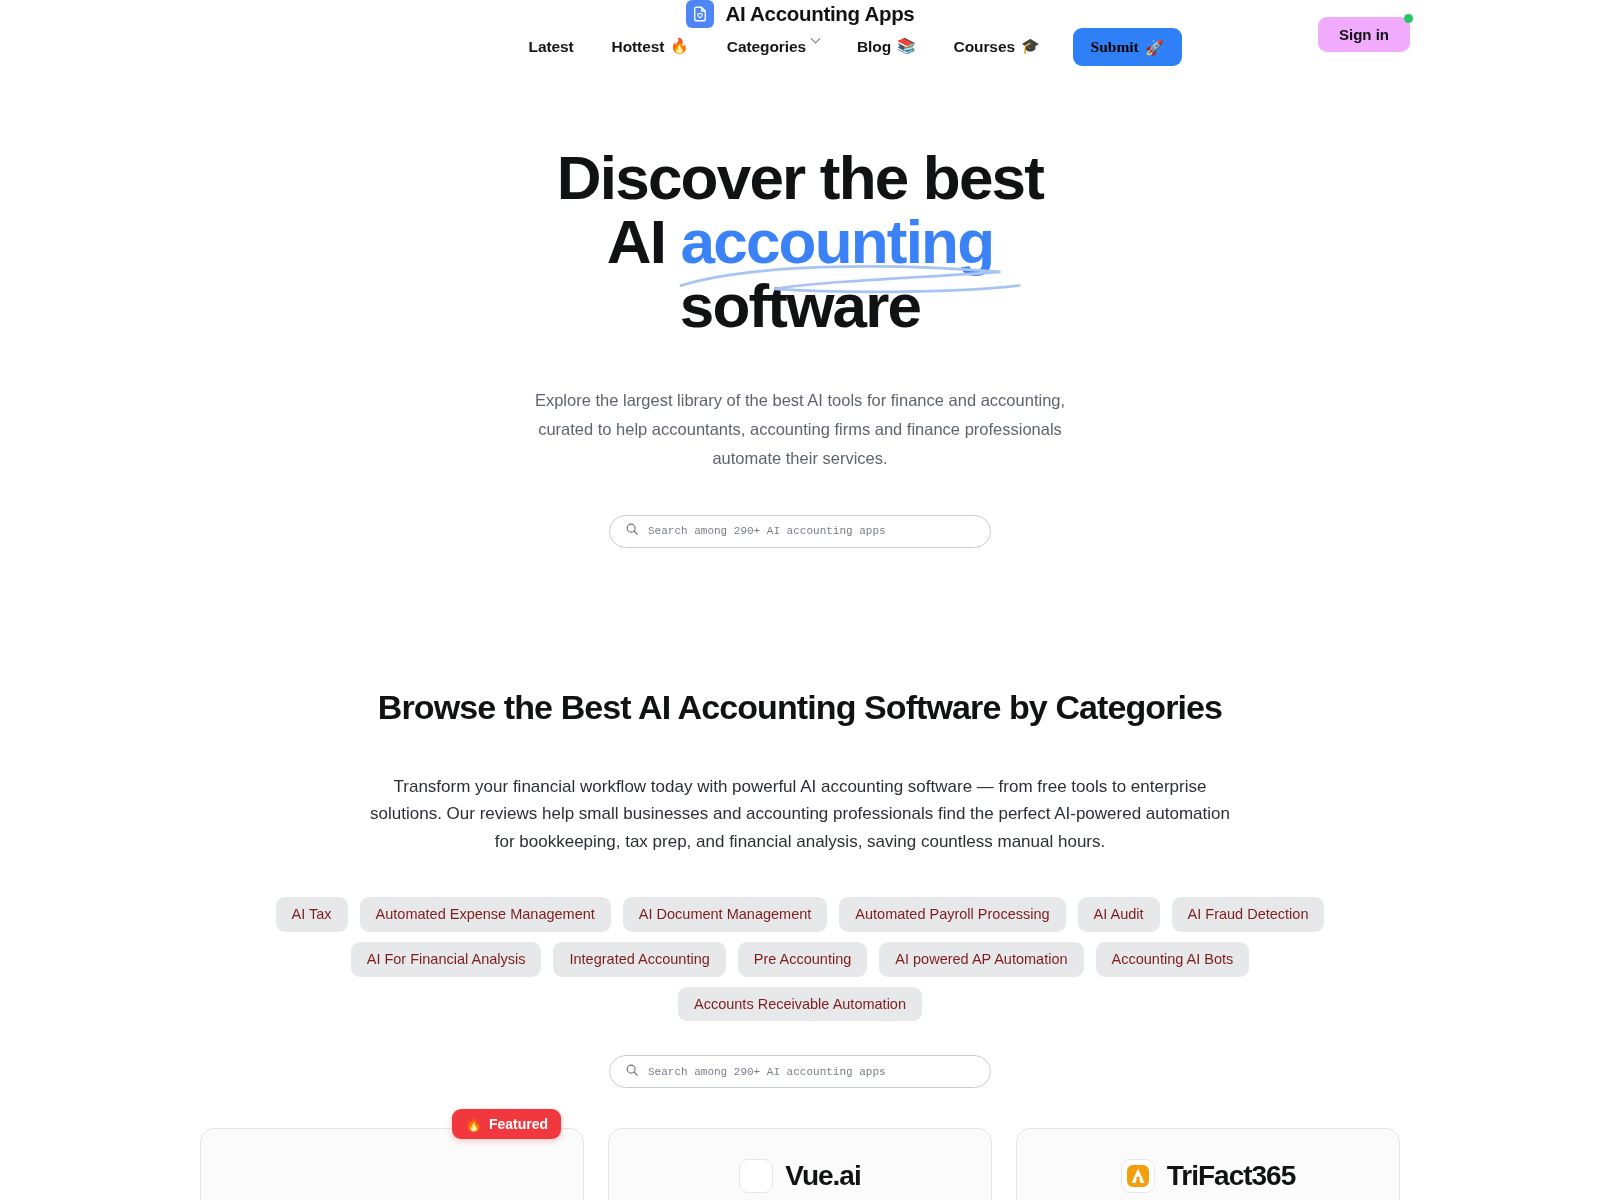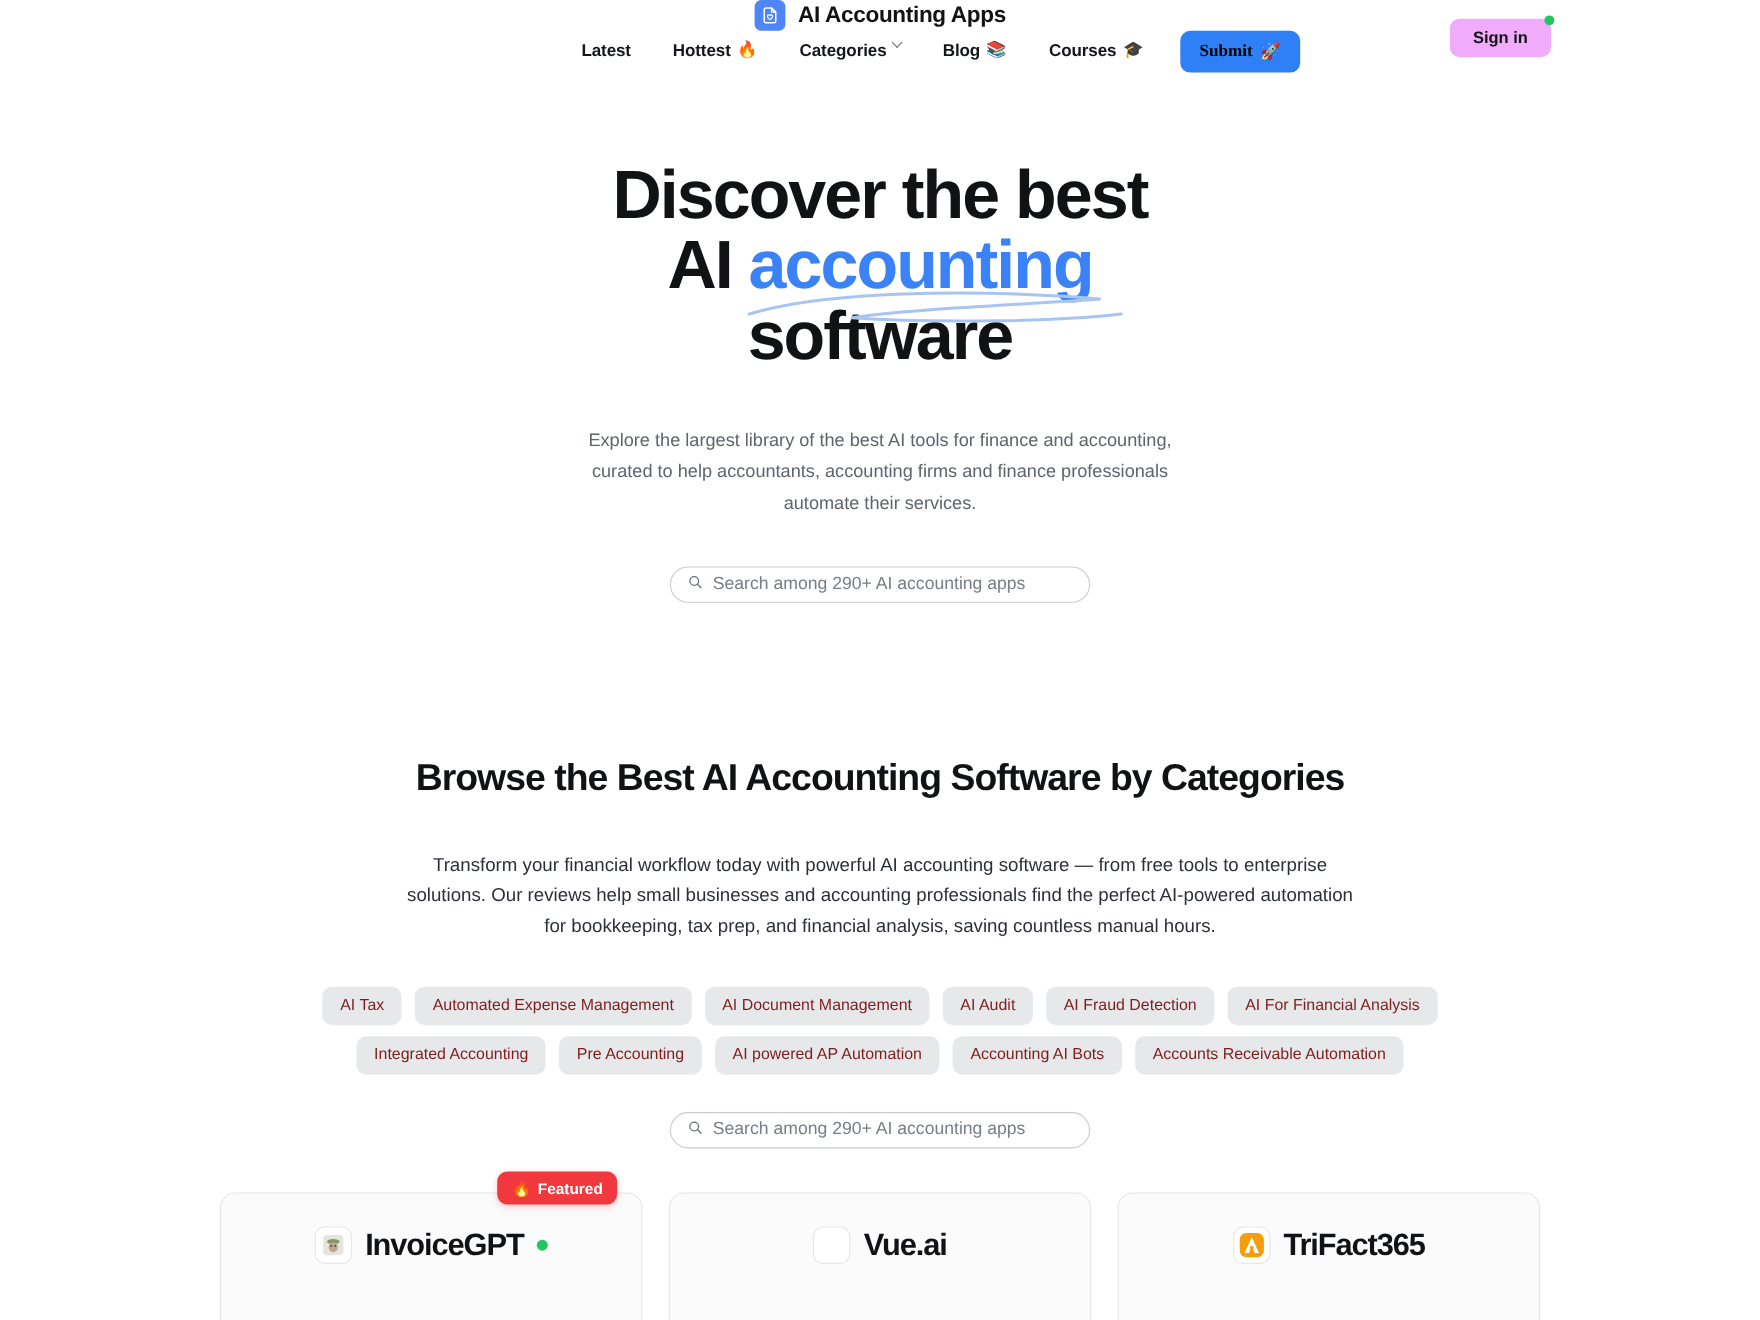--- a/index.html
+++ b/index.html
@@ -139,22 +139,22 @@
     align-items: center;
     gap: 9px;
     padding: 0 15px;
     background: #fff;
     cursor: text;
   }
   .search-box input {
     border: none;
     outline: none;
     background: transparent;
-    font-family: Liberation Sans, sans-serif;
-    font-size: 16px;
+    font-family: Liberation Mono, monospace;
+    font-size: 11px;
     color: #3b3f46;
     width: 100%;
     padding: 0;
   }
   .search-box input::placeholder { color: #787d86; }
 
   
   .cat-section { text-align: center; padding-top: 140px; }
   .cat-section h2 {
     font-size: 34px;
@@ -324,20 +324,21 @@
 </div>
 
 <div class="cat-section">
   <h2>Browse the Best AI Accounting Software by Categories</h2>
   <p class="cat-desc">Transform your financial workflow today with powerful AI accounting software — from free tools to enterprise solutions. Our reviews help small businesses and accounting professionals find the perfect AI-powered automation for bookkeeping, tax prep, and financial analysis, saving countless manual hours.</p>
 
   <div class="tags">
     <span class="tag">AI Tax</span>
     <span class="tag">Automated Expense Management</span>
     <span class="tag">AI Document Management</span>
+    <span class="tag">Automated Payroll Processing</span>
     <span class="tag">AI Audit</span>
     <span class="tag">AI Fraud Detection</span>
     <span class="tag">AI For Financial Analysis</span>
     <span class="tag">Integrated Accounting</span>
     <span class="tag">Pre Accounting</span>
     <span class="tag">AI powered AP Automation</span>
     <span class="tag">Accounting AI Bots</span>
     <span class="tag">Accounts Receivable Automation</span>
   </div>
 
@@ -350,33 +351,20 @@
     </span>
     <input type="text" placeholder="Search among 290+ AI accounting apps" style="">
   </div>
 
   <div class="cards">
 
     <div class="card">
       <div class="featured">
         <span>🔥</span>
         <span>Featured</span>
-      </div>
-      <div class="card-head">
-        <span class="card-icon">
-          <svg width="22" height="22" viewBox="0 0 24 24">
-            <rect x="2" y="2" width="20" height="20" rx="4" fill="#e7e4dd"></rect>
-            <ellipse cx="12" cy="8.5" rx="6.2" ry="2.6" fill="#7d9a6a"></ellipse>
-            <ellipse cx="12" cy="14" rx="4.6" ry="5" fill="#b8a88f"></ellipse>
-            <circle cx="10" cy="12.6" r="0.9" fill="#3b3529"></circle>
-            <circle cx="14" cy="12.6" r="0.9" fill="#3b3529"></circle>
-          </svg>
-        </span>
-        <span class="card-title">InvoiceGPT</span>
-        <span class="live-dot"></span>
       </div>
 
     </div>
 
     <div class="card">
       <div class="card-head">
         <span class="card-icon"></span>
         <span class="card-title">Vue.ai</span>
       </div>
 

